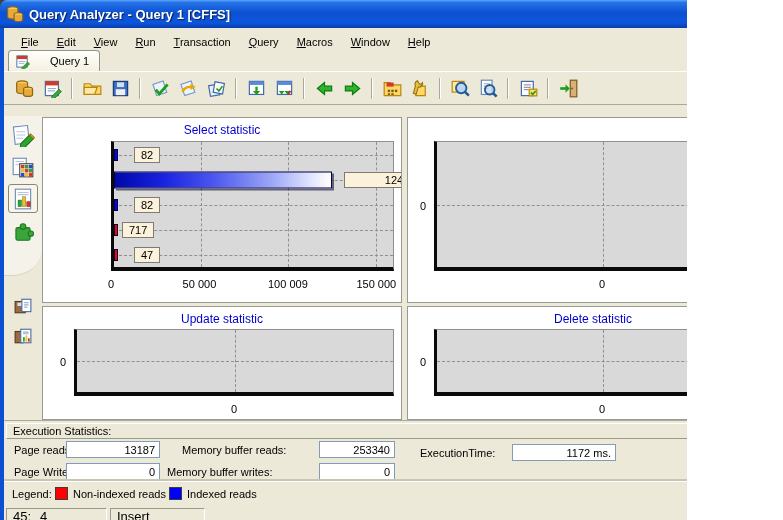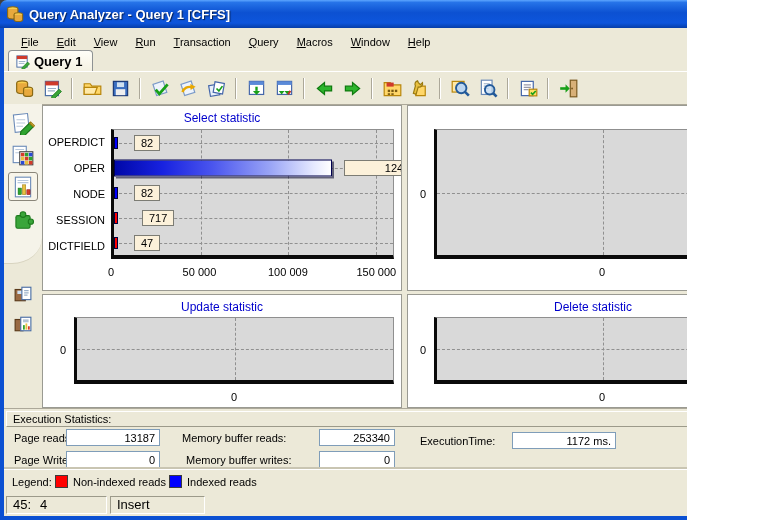--- a/index.html
+++ b/index.html
@@ -22,34 +22,34 @@
   .frame{position:absolute;left:0;top:28px;width:783px;height:492px;background:#ece9d8;
     border-left:4px solid #0b50d2;border-right:4px solid #0b50d2;border-bottom:4px solid #0b50d2;}
 
   
   .menubar{height:22px;display:flex;align-items:flex-end;padding-left:8px;background:#ece9d8;}
   .menu-item{padding:2px 9px;font-size:11px;color:#000;}
   .menu-item u{text-decoration:underline;}
 
   
   .tabstrip{height:22px;display:flex;align-items:flex-end;padding-left:4px;background:#ece9d8;border-bottom:1px solid #fff;}
-  .tab{height:21px;display:flex;align-items:center;gap:4px;padding:0 10px 0 6px;
+  .tab{height:21px;display:flex;align-items:center;gap:20px;padding:0 10px 0 6px;
     background:linear-gradient(180deg,#fffef8 0%,#f4f1e2 100%);
-    border:1px solid #8e9293;border-bottom:none;border-radius:4px 4px 0 0;font-size:13px;font-weight:bold;}
+    border:1px solid #8e9293;border-bottom:none;border-radius:4px 4px 0 0;font-size:11px;font-weight:normal;}
   .tab svg{display:block;}
 
   
   .toolbar{height:33px;display:flex;align-items:center;padding-left:6px;background:#ece9d8;
     border-bottom:1px solid #aca899;}
   .tb-btn{width:26px;height:25px;border:none;background:transparent;display:flex;align-items:center;justify-content:center;padding:0;margin:0 1px;}
   .tb-btn svg{display:block;}
   .tb-sep{width:2px;height:21px;margin:0 5px;border-left:1px solid #aca899;border-right:1px solid #fff;}
 
   
-  .main{display:flex;height:303px;}
+  .main{display:flex;height:303px;margin-top:12px;}
   .sidebar{position:relative;width:38px;background:#ece9d8;flex:none;}
   .sidebar-top{position:absolute;left:0;top:-1px;width:38px;height:160px;background:#f5f3e9;border-bottom-right-radius:30px 26px;border-bottom:1px solid #d8d4c0;}
   .side-btn{position:absolute;left:4px;width:30px;height:29px;border:none;background:transparent;display:flex;align-items:center;justify-content:center;padding:0;}
   .side-btn.selected{background:#f8f5ea;border:1px solid #8a867a;border-radius:3px;}
   .side-btn.small{width:26px;height:22px;left:6px;}
 
   .content{flex:1;display:grid;grid-template-columns:360px 5px 372px;grid-template-rows:186px 3px 114px;background:#ece9d8;}
   .splitter{background:#ece9d8;}
 
   
@@ -364,43 +364,36 @@
               <rect x="10.2" y="7.5" width="1.6" height="5.5" fill="#e8c040"></rect>
               <rect x="12.4" y="10" width="1.6" height="3" fill="#d43a2a"></rect>
             </svg>
           </button>
         </div>
 
       <div class="content">
 
         <div class="chart-panel">
           <div class="chart-title">Select statistic</div>
-          <div class="sel-ylabels" id="sel-ylabels">
-              <div class="ylabel" style="top: 10%;">OPERDICT</div>
-              <div class="ylabel" style="top: 30%;">OPER</div>
-              <div class="ylabel" style="top: 50%;">NODE</div>
-              <div class="ylabel" style="top: 70%;">SESSION</div>
-              <div class="ylabel" style="top: 90%;">DICTFIELD</div>
-            </div>
           <div class="plot sel-plot" id="sel-plot">
               <div class="gridline-v" style="left: 31.25%;"></div>
               <div class="gridline-v" style="left: 62.5%;"></div>
               <div class="gridline-v" style="left: 93.75%;"></div>
               <div class="hline" style="top: 10%;"></div>
               <div class="bar" style="top: 10%; width: 4px; background: rgb(0, 0, 255);"></div>
               <div class="valbox" style="top: 10%; left: 20px;">82</div>
               <div class="hline" style="top: 30%;"></div>
               <div class="bar big" style="top: 30%; width: 78.0731%; background: rgb(0, 0, 255);"></div>
               <div class="valbox" style="top: 30%; left: calc(78.0731% + 12px); padding-left: 40px;">124 917</div>
               <div class="hline" style="top: 50%;"></div>
               <div class="bar" style="top: 50%; width: 4px; background: rgb(0, 0, 255);"></div>
               <div class="valbox" style="top: 50%; left: 20px;">82</div>
               <div class="hline" style="top: 70%;"></div>
               <div class="bar" style="top: 70%; width: 4px; background: rgb(255, 0, 0);"></div>
-              <div class="valbox" style="top: 70%; left: 28px;">717</div>
+              <div class="valbox" style="top: 70%; left: 8px;">717</div>
               <div class="hline" style="top: 90%;"></div>
               <div class="bar" style="top: 90%; width: 4px; background: rgb(255, 0, 0);"></div>
               <div class="valbox" style="top: 90%; left: 20px;">47</div>
             </div>
           <div class="sel-xticks" id="sel-xticks">
               <div class="xtick" style="left: 0%;">0</div>
               <div class="xtick" style="left: 31.25%;">50 000</div>
               <div class="xtick" style="left: 62.5%;">100 009</div>
               <div class="xtick" style="left: 93.75%;">150 000</div>
             </div>
@@ -452,21 +445,21 @@
 
       <span class="field-label" style="left:178px;top:23px;">Memory buffer reads:</span>
       <div class="field-box" style="left:315px;top:20px;width:76px;">253340</div>
 
       <span class="field-label" style="left:416px;top:26px;">ExecutionTime:</span>
       <div class="field-box" style="left:508px;top:23px;width:104px;">1172 ms.</div>
 
       <span class="field-label" style="left:10px;top:45px;">Page Writes:</span>
       <div class="field-box" style="left:62px;top:42px;width:94px;">0</div>
 
-      <span class="field-label" style="left:182px;top:45px;">Memory buffer writes:</span>
+      <span class="field-label" style="left:163px;top:45px;">Memory buffer writes:</span>
       <div class="field-box" style="left:315px;top:42px;width:76px;">0</div>
 
       <div class="legend-row">
         <span class="legend-label">Legend:</span>
         <span class="swatch" style="left: 51px; background: rgb(255, 0, 0);"></span>
         <span class="legend-item-label" style="left:69px;">Non-indexed reads</span>
         <span class="swatch" style="left: 165px; background: rgb(0, 0, 255);"></span>
         <span class="legend-item-label" style="left:183px;">Indexed reads</span>
       </div>
     </div>

